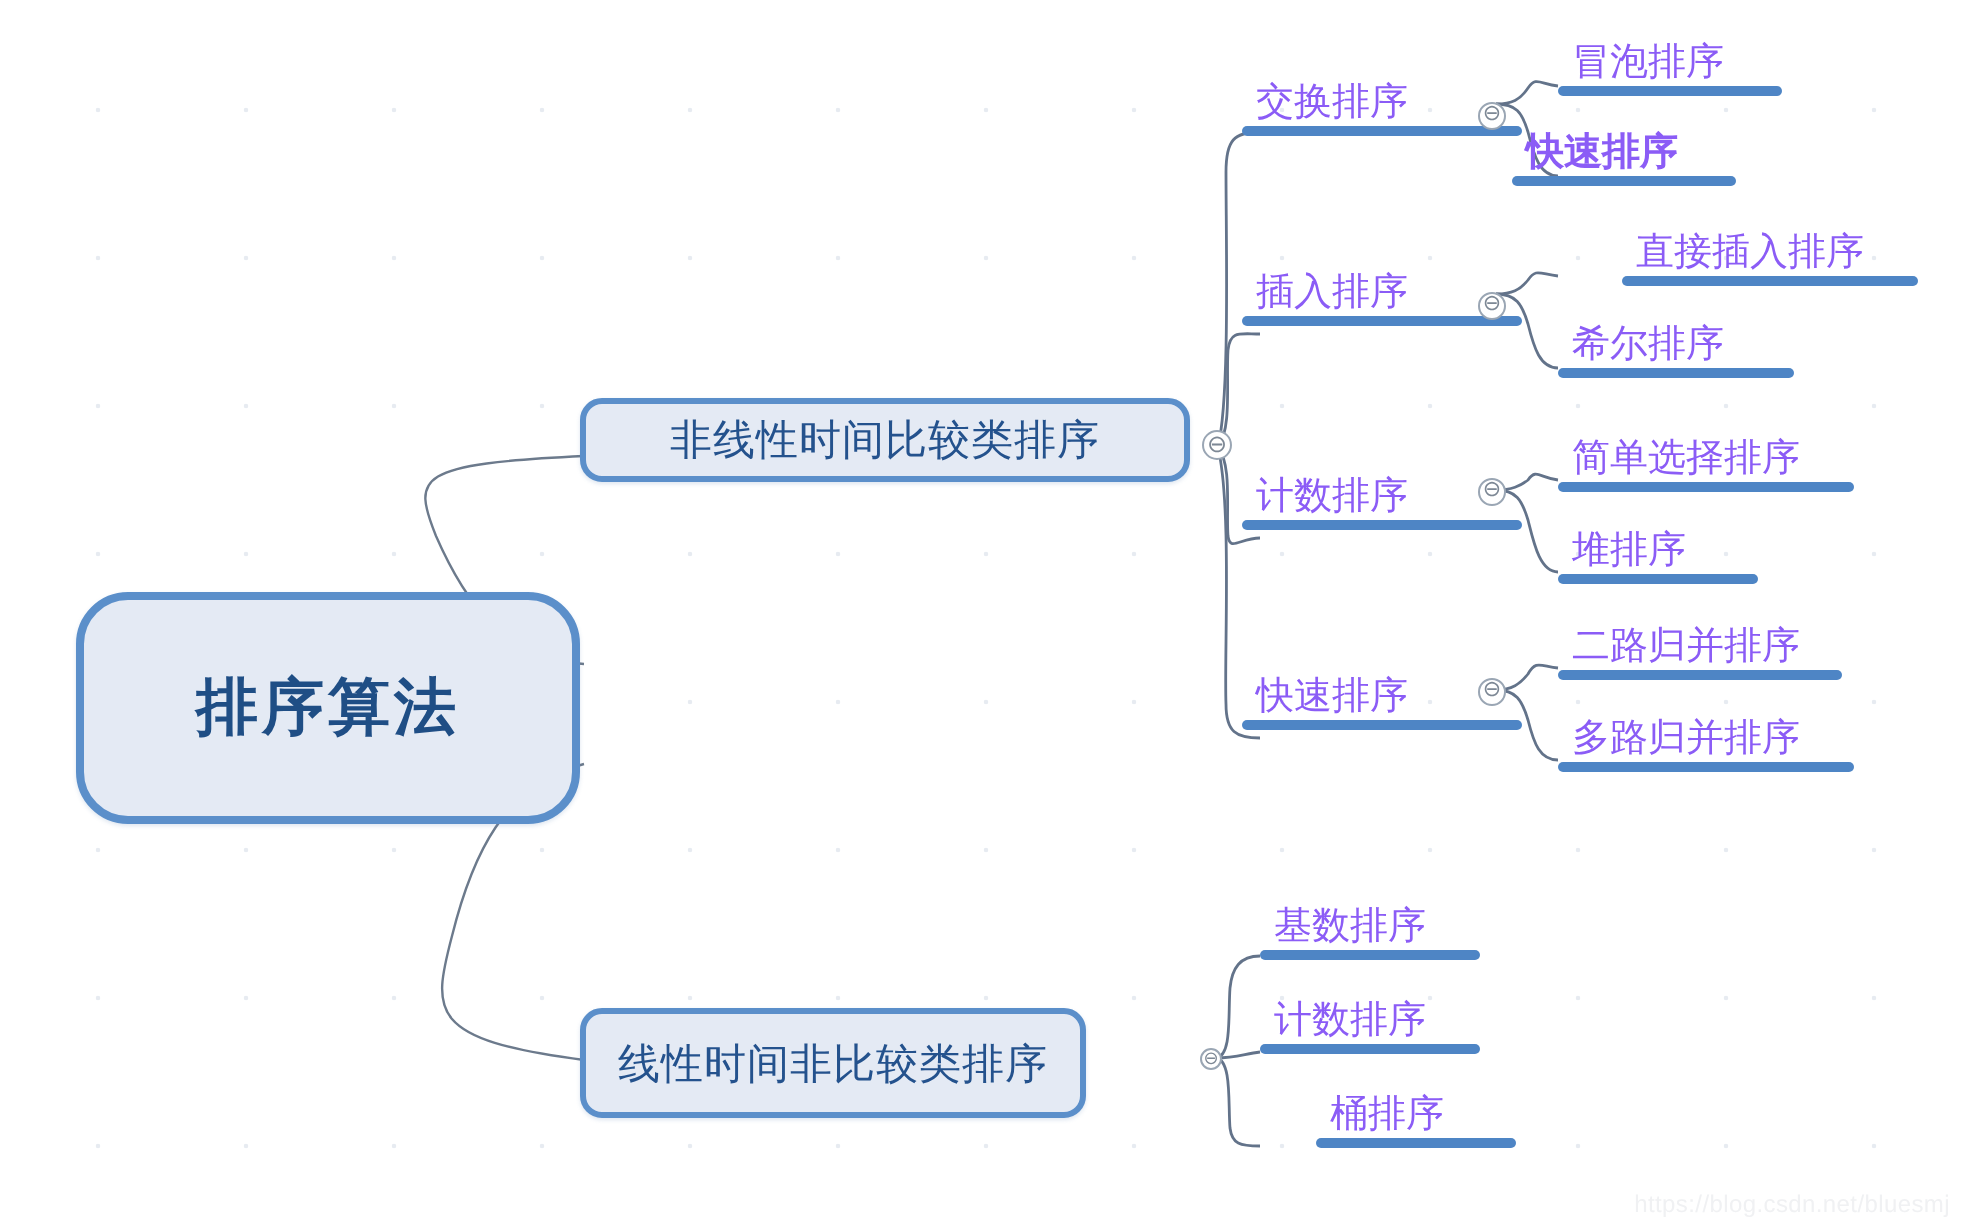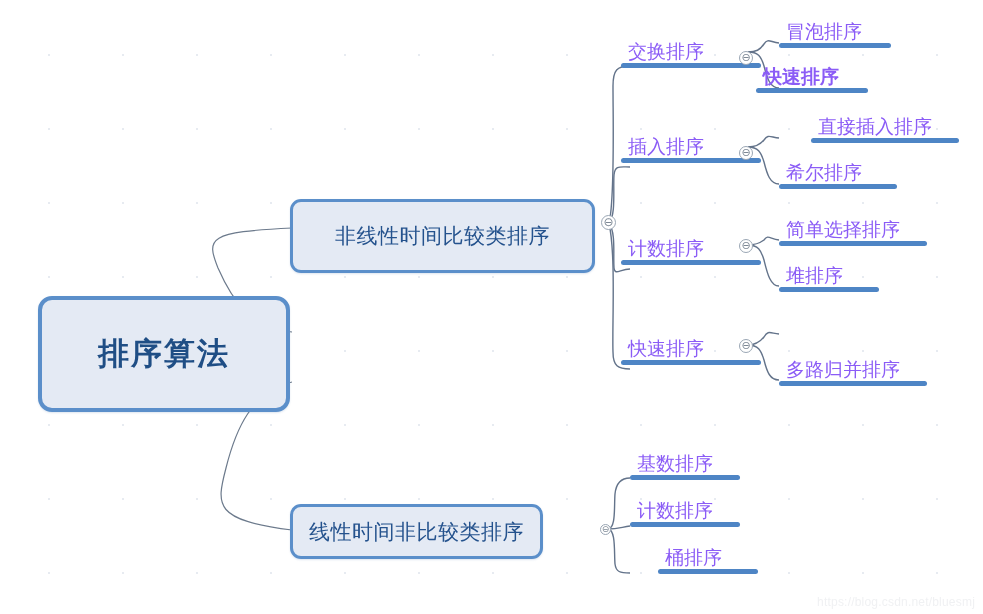--- a/index.html
+++ b/index.html
@@ -45,21 +45,21 @@
     border-radius: 11px;
     background: #e4eaf4;
     display: flex;
     align-items: center;
     justify-content: center;
     color: #23528f;
     box-shadow: 0 1px 2px rgba(90,130,180,.20);
   }
   .boxnode.root {
     border-width: 4px;
-    border-radius: 14px;
+    border-radius: 26px;
     font-size: 31px;
     font-weight: bold;
     letter-spacing: 2px;
     color: #1f4e85;
   }
   .boxnode.branch {
     font-size: 21px;
     font-weight: normal;
     color: #24528d;
     letter-spacing: .5px;
@@ -162,21 +162,21 @@
       <path d="M608,529 C616,528 614,508 615,494 C616,484 620,478 630,478"></path>
       <path d="M608,529 C618,529 622,527 630,526"></path>
       <path d="M608,529 C616,530 614,552 615,564 C616,572 620,573 630,573"></path>
     </g>
   </svg>
 
   <div class="boxnode root" style="left:38px; top:296px; width:252px; height:116px;">
     <span>排序算法</span>
   </div>
 
-  <div class="boxnode branch" style="left:290px; top:199px; width:305px; height:74px;">
+  <div class="boxnode branch" style="left:290px; top:199px; width:305px; height:42px;">
     <span>非线性时间比较类排序</span>
   </div>
   <div class="toggle big" style="left:601px; top:215px;">
     <span class="tglyph">⊖</span>
   </div>
 
   <div class="barnode lvl3" style="left:621px; top:38px; width:140px; height:30px;">
     <span class="barlabel">交换排序</span>
     <span class="barline" style="width:140px;"></span>
   </div>
@@ -228,20 +228,24 @@
   </div>
 
   <div class="barnode lvl3" style="left:621px; top:335px; width:140px; height:30px;">
     <span class="barlabel">快速排序</span>
     <span class="barline" style="width:140px;"></span>
   </div>
   <div class="toggle mid" style="left:739px; top:339px;">
     <span class="tglyph">⊖</span>
   </div>
 
+  <div class="barnode leaf" style="left:779px; top:310px; width:142px; height:30px;">
+    <span class="barlabel">二路归并排序</span>
+    <span class="barline" style="width:142px;"></span>
+  </div>
   <div class="barnode leaf" style="left:779px; top:356px; width:148px; height:30px;">
     <span class="barlabel">多路归并排序</span>
     <span class="barline" style="width:148px;"></span>
   </div>
 
   <div class="boxnode branch" style="left:290px; top:504px; width:253px; height:55px;">
     <span>线性时间非比较类排序</span>
   </div>
   <div class="toggle small" style="left:600px; top:524px;">
     <span class="tglyph">⊖</span>

